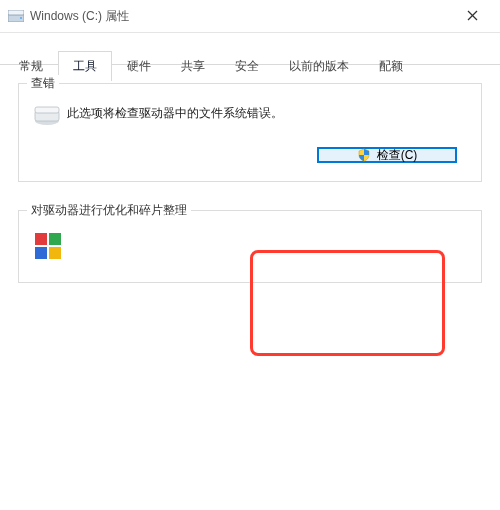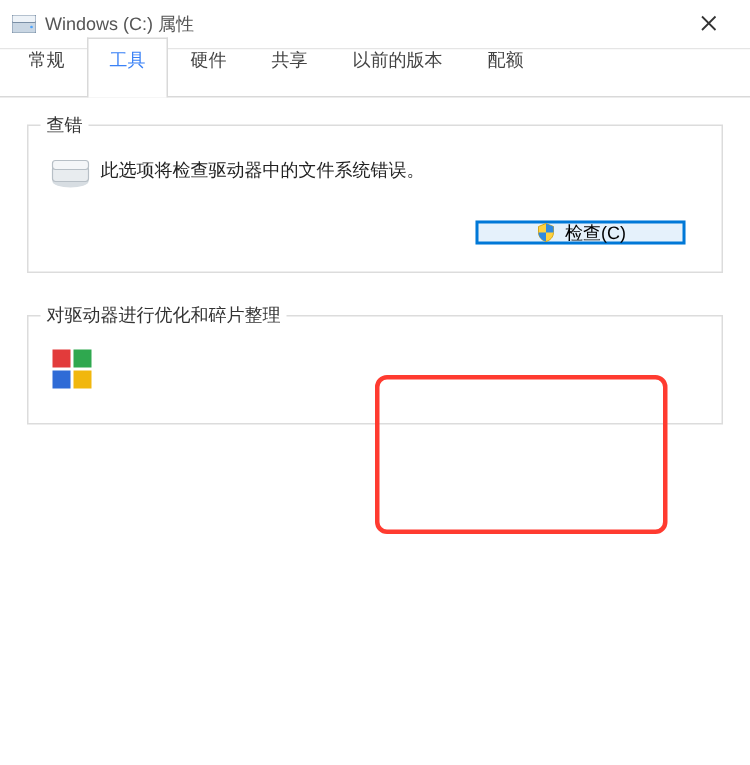--- a/index.html
+++ b/index.html
@@ -34,33 +34,33 @@
   .tabs {
     display: flex;
     align-items: flex-end;
     height: 32px;
     padding: 0 4px;
     background: #fff;
     border-bottom: 1px solid #d9d9d9;
     gap: 0;
   }
   .tab {
-    padding: 6px 14px 16px 14px;
+    padding: 6px 14px 6px 14px;
     font-size: 12px;
     color: #444;
     cursor: pointer;
     border: 1px solid transparent;
     border-bottom: none;
     position: relative;
-    top: 1px;
+    top: 17px;
   }
   .tab.active {
     border-color: #d9d9d9;
     background: #fff;
-    color: #3b82f6;
+    color: #0f172a;
     margin-top: 47px;
   }
   .content {
     padding: 18px 18px;
   }
   .group {
     border: 1px solid #dcdcdc;
     padding: 20px 24px 18px 14px;
     margin-bottom: 28px;
     position: relative;
@@ -135,20 +135,21 @@
       <line x1="10" y1="1" x2="1" y2="10" stroke="#333" stroke-width="1.2"></line>
     </svg>
   </span>
 </div>
 
 <div class="tabs">
   <div class="tab">常规</div>
   <div class="tab active">工具</div>
   <div class="tab">硬件</div>
   <div class="tab">共享</div>
+  <div class="tab">安全</div>
   <div class="tab">以前的版本</div>
   <div class="tab">配额</div>
 </div>
 
 <div class="content">
 
   <div class="group">
     <div class="group-title">查错</div>
     <div class="group-body">
       <span>

